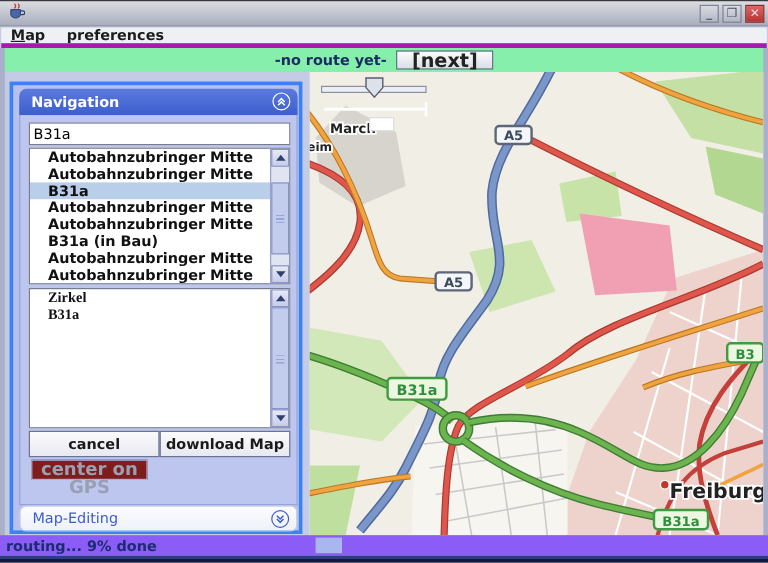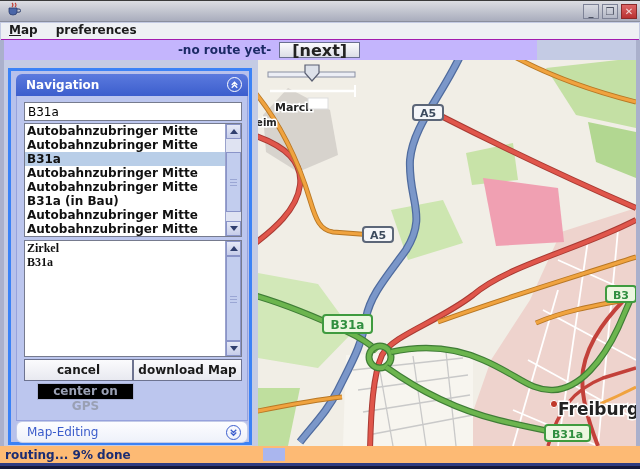--- a/index.html
+++ b/index.html
@@ -21,29 +21,29 @@
   .win-btn {
     width:16px; height:15px; background:linear-gradient(#d9dbe2,#b3b7c6);
     border:1px solid #7d8296; color:#4c5162; font-size:10px; line-height:13px;
     text-align:center; font-weight:bold;
   }
   .win-btn.close { background:linear-gradient(#d66,#b93232); color:#f3dcdc; border-color:#8a2a2a; }
   .cup-icon { margin-left:6px; }
   
   .menubar {
     position:absolute; left:1px; top:23px; width:638px; height:17px;
-    background:#eef0f4; border-bottom:1px solid #a21caf;
-    display:flex; align-items:flex-start; gap:18px; padding-left:8px;
+    background:#eef0f4; border-bottom:4px solid #a21caf;
+    display:flex; align-items:flex-end; gap:18px; padding-left:8px;
   }
   .menu-item { font-weight:bold; color:#1c1c1c; display:inline-block; }
   .underline-first::first-letter { text-decoration:underline; }
   
   .toolbar {
-    position:absolute; left:1px; top:40px; width:536px; height:20px;
-    background:#c4b5fd; display:flex; align-items:center; justify-content:center; gap:8px;
+    position:absolute; left:1px; top:40px; width:638px; height:20px;
+    background:#86efac; display:flex; align-items:center; justify-content:center; gap:8px;
   }
   .route-status { font-weight:bold; color:#1c2a66; }
   .next-btn {
     background:linear-gradient(#fbfbfd,#dcdee6); border:1px solid #6a7090;
     font-weight:bold; color:#222; font-size:16px; padding:1px 12px; height:16px; line-height:13px;
   }
   
   .left-panel {
     position:absolute; left:8px; top:68px; width:244px; height:377px;
     background:#b7c1ec; border:3px solid #3b82f6;
@@ -69,21 +69,21 @@
     background:#fff; border:1px solid #767b8e; font-size:12px; color:#000;
     padding:2px 3px; font-family:"DejaVu Sans",sans-serif;
   }
   .listbox {
     position:absolute; background:#fff; border:1px solid #767b8e; overflow:hidden;
   }
   .list1 { left:7px; top:27px; width:218px; height:114px; }
   .list2 { left:7px; top:144px; width:218px; height:117px;font-family:Liberation Serif, serif; }
   .list-row {
     height:14px; line-height:14px; font-weight:bold; color:#111; font-size:12px;
-    padding-left:2px; white-space:nowrap; width:calc(100% - 16px);
+    padding-left:15px; white-space:nowrap; width:calc(100% - 16px);
   }
   .list-row.selected { background:#b9cee8; }
   
   .vscroll {
     position:absolute; right:0; top:0; bottom:0; width:16px;
     background:#dfe3f2; border-left:1px solid #9aa2cc;
   }
   .sb-btn {
     position:absolute; left:0; width:15px; height:15px;
     background:linear-gradient(#e6e9f6,#c6cdea); border:1px solid #8a94c8;
@@ -98,39 +98,39 @@
   }
   .ridges { position:absolute; left:3px; right:3px; top:50%; height:7px; margin-top:-3px;
     background:repeating-linear-gradient(#9aa6d4 0 1px, transparent 1px 3px); }
   
   .btn-row { position:absolute; left:7px; top:263px; width:218px; height:22px; display:flex;align-items:center; }
   .panel-btn {
     flex:1; background:linear-gradient(#fbfbfd,#e8e9f0); border:1px solid #6d7390;
     font-weight:bold; font-size:12px; color:#1a1a1a; text-align:center; line-height:20px;
   }
   .gps-btn {
-    position:absolute; left:20px; top:287px; width:97px; height:17px;
-    background:#000000; border:1px solid #aab2d6; font-weight:bold; font-size:12px;
+    position:absolute; left:9px; top:287px; width:97px; height:17px;
+    background:#7f1d1d; border:1px solid #aab2d6; font-weight:bold; font-size:15px;
     color:#9aa0b4; text-align:center; line-height:15px;
   }
   .edit-header {
     position:absolute; left:5px; top:350px; width:232px; height:22px;
     background:linear-gradient(#fdfdff,#eef1fa); border:1px solid #c3cbe8;
     border-radius:6px; display:flex; align-items:center;
   }
   .edit-header .pane-title { color:#3b5ccb; font-weight:normal; margin-left:10px; }
   
   .map-wrap {
     position:absolute; left:258px; top:60px; width:378px; height:386px;
     background:#f1eee6; overflow:hidden;
   }
   
   .statusbar {
     position:absolute; left:0; top:446px; width:640px; height:17px;
-    background:#fdba74; color:#1b2c72; font-weight:bold; font-size:12px;
+    background:#8b5cf6; color:#1b2c72; font-weight:bold; font-size:12px;
     display:flex; align-items:center; padding-left:5px;
   }
   .progress-chip { position:absolute; left:263px; top:2px; width:22px; height:13px; background:#aab6ee; }
   .bottom-edge { position:absolute; left:0; top:463px; width:640px; height:6px;
     background:linear-gradient(#2e3c82 0 3px,#14183a 3px); }
   .side-edge { position:absolute; top:40px; width:4px; height:406px; background:#aab0cc; }
 </style>
 </head>
 <body>
 

